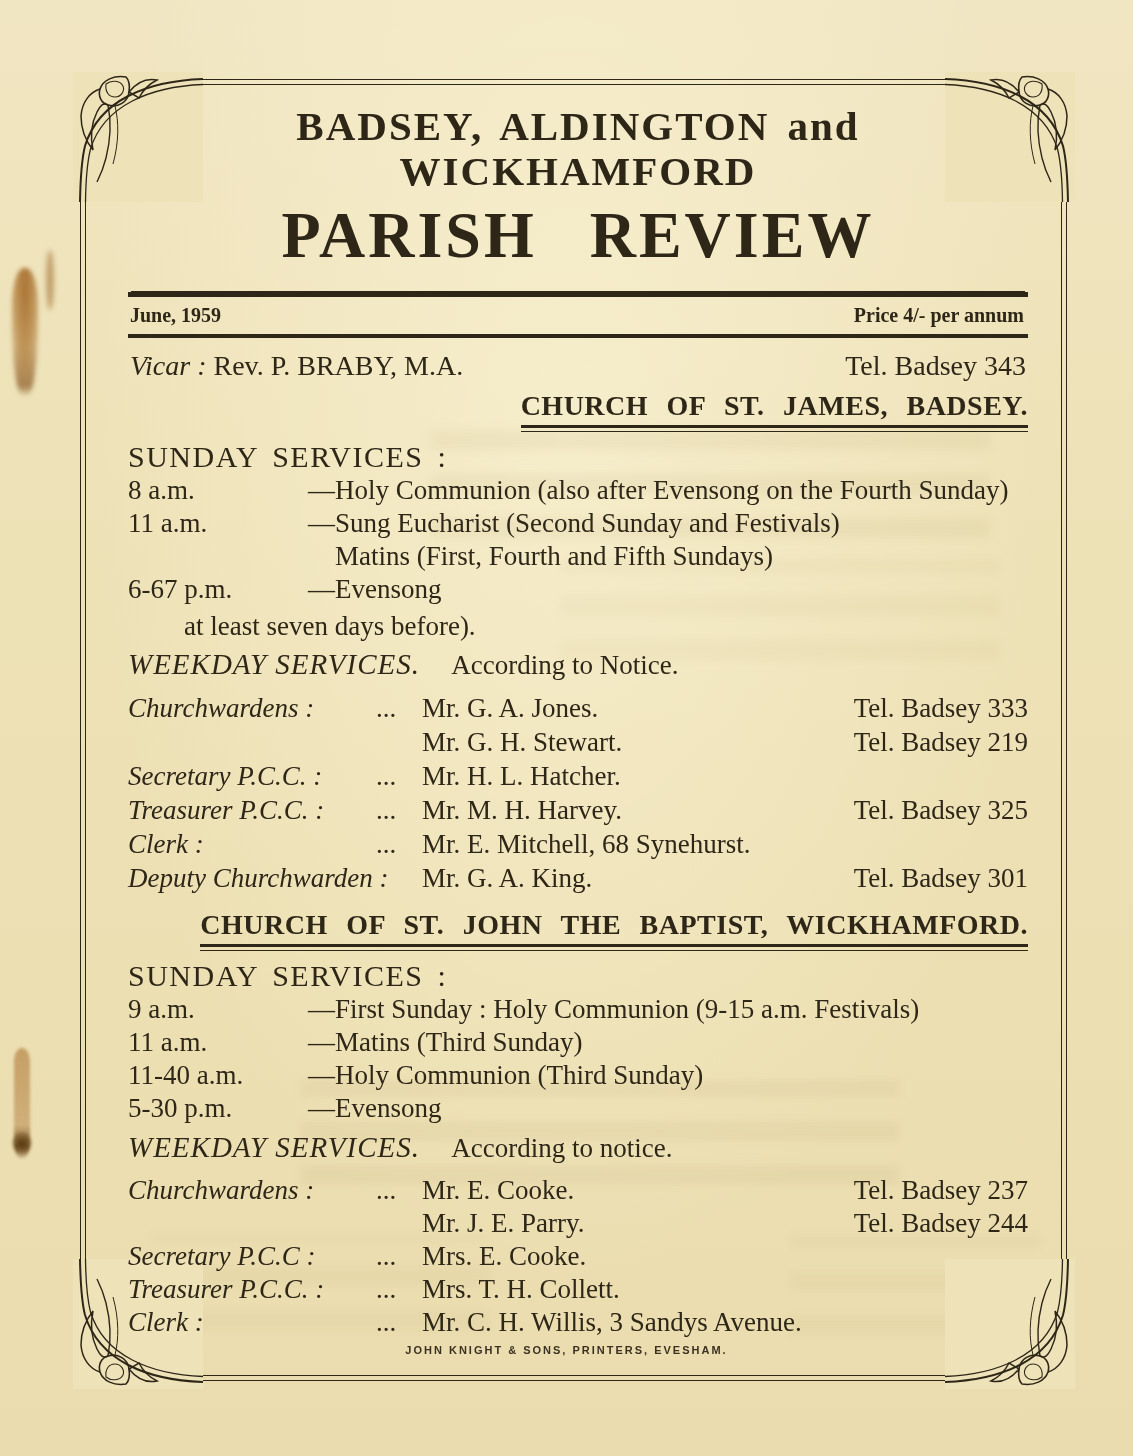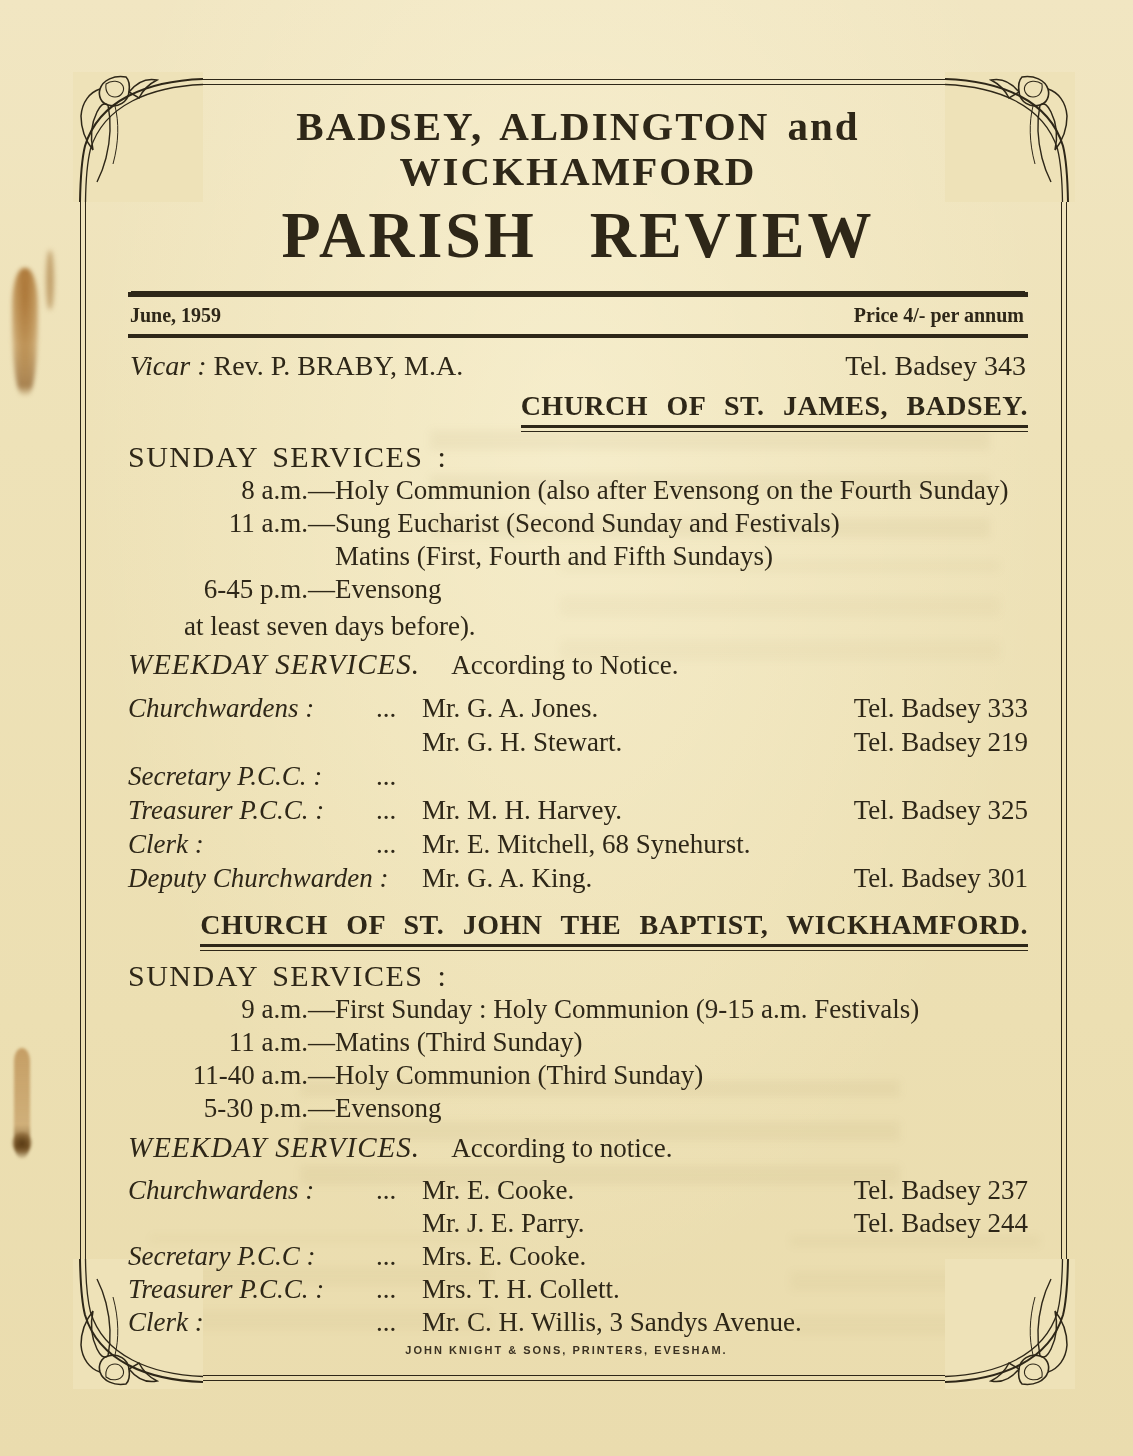--- a/index.html
+++ b/index.html
@@ -54,21 +54,21 @@
   .band .left,.band .right{font-size:20px;font-weight:700;}
   .vicar-row{margin-top:12px;display:flex;justify-content:space-between;font-size:28px;padding:0 2px;}
   .vicar-left .lbl{font-style:italic;}
   .sec-heading{margin-top:8px;text-align:right;}
   .sec-heading span{display:inline-block;font-size:28px;font-weight:700;
     word-spacing:11px;letter-spacing:.5px;}
   .sec-heading span::after{content:"";display:block;height:3px;margin-top:3px;
     border-top:3px solid #2e2718;border-bottom:1px solid #2e2718;}
   .sunday-label{margin-top:8px;font-size:30px;letter-spacing:1.5px;word-spacing:5px;}
   .svc{display:grid;grid-template-columns:180px 1fr;font-size:27px;line-height:33px;}
-  .svc .t{text-align:right;}
+  .svc .t{text-align:left;}
   .svc .d{padding-left:0;}
   .svc .d.indent{padding-left:27px;}
   .baptism{margin-top:4px;font-size:27px;line-height:32px;}
   .baptism .l2{padding-left:56px;}
   .weekday{margin-top:4px;font-size:27px;line-height:36px;}
   .weekday .wl{font-style:italic;font-size:29px;letter-spacing:1px;margin-right:26px;}
   .officers{margin-top:8px;}
   .off-row{display:grid;grid-template-columns:248px 46px 1fr auto;font-size:27px;line-height:34px;}
   .off-row .role{font-style:italic;}
   .off-row.wide .role{grid-column:1/3;}
@@ -176,21 +176,21 @@
   </div>
   <div class="svc">
     <span class="t">11 a.m.</span>
     <span class="d">—Sung Eucharist (Second Sunday and Festivals)</span>
   </div>
   <div class="svc">
     <span class="t"></span>
     <span class="d indent">Matins (First, Fourth and Fifth Sundays)</span>
   </div>
   <div class="svc">
-    <span class="t">6-45 p.m.</span>
+    <span class="t">6-67 p.m.</span>
     <span class="d">—Evensong</span>
   </div>
 
   <div class="baptism">
     <div class="l2">at least seven days before).</div>
   </div>
 
   <div class="weekday">
     <span class="wl">WEEKDAY SERVICES.</span>
     <span>According to Notice.</span>
@@ -205,20 +205,21 @@
     </div>
     <div class="off-row">
       <span class="role"></span>
       <span class="dots"></span>
       <span class="name">Mr. G. H. Stewart.</span>
       <span class="tel">Tel. Badsey 219</span>
     </div>
     <div class="off-row">
       <span class="role">Secretary P.C.C. :</span>
       <span class="dots">...</span>
+      <span class="name">Mr. H. L. Hatcher.</span>
       <span class="tel"></span>
     </div>
     <div class="off-row">
       <span class="role">Treasurer P.C.C. :</span>
       <span class="dots">...</span>
       <span class="name">Mr. M. H. Harvey.</span>
       <span class="tel">Tel. Badsey 325</span>
     </div>
     <div class="off-row">
       <span class="role">Clerk :</span>

